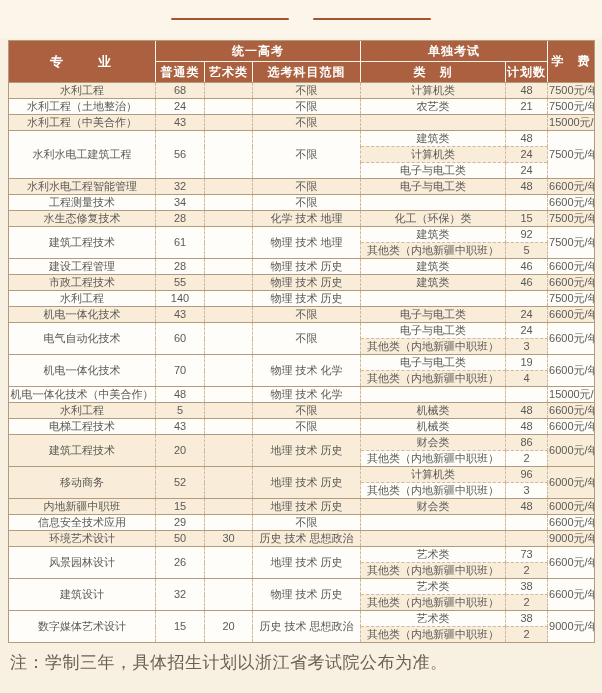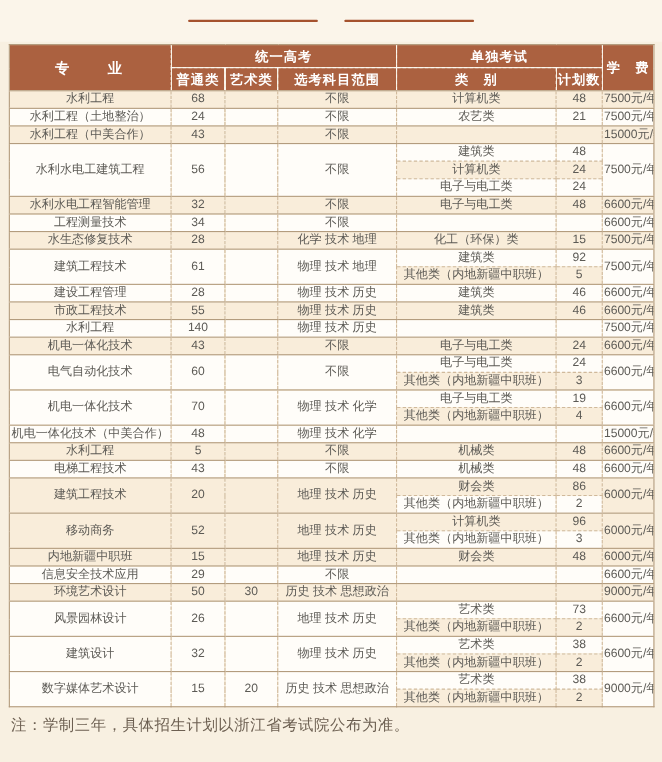--- a/index.html
+++ b/index.html
@@ -45,21 +45,21 @@
   tbody td{
     height:16px;padding:0 1px;font-size:11px;line-height:1.05;
     color:var(--body-text);text-align:center;vertical-align:middle;
     border:1px dashed var(--cell-border);
     white-space:nowrap;overflow:hidden;
   }
   tbody tr.odd td{background:var(--row-cream);}
   tbody tr.even td{background:var(--row-white);}
   tbody tr.group-start td{border-top:1px solid var(--line-strong);}
 
-  .note{margin:8px 10px 0 10px;font-size:14px;color:var(--note-text);letter-spacing:.5px;}
+  .note{margin:8px 10px 0 10px;font-size:17px;color:var(--note-text);letter-spacing:.5px;}
 </style>
 </head>
 <body>
 
 <div class="page">
 
   <div class="title-band">
     <span class="deco-line"></span>
     <span class="deco-line"></span>
   </div>

